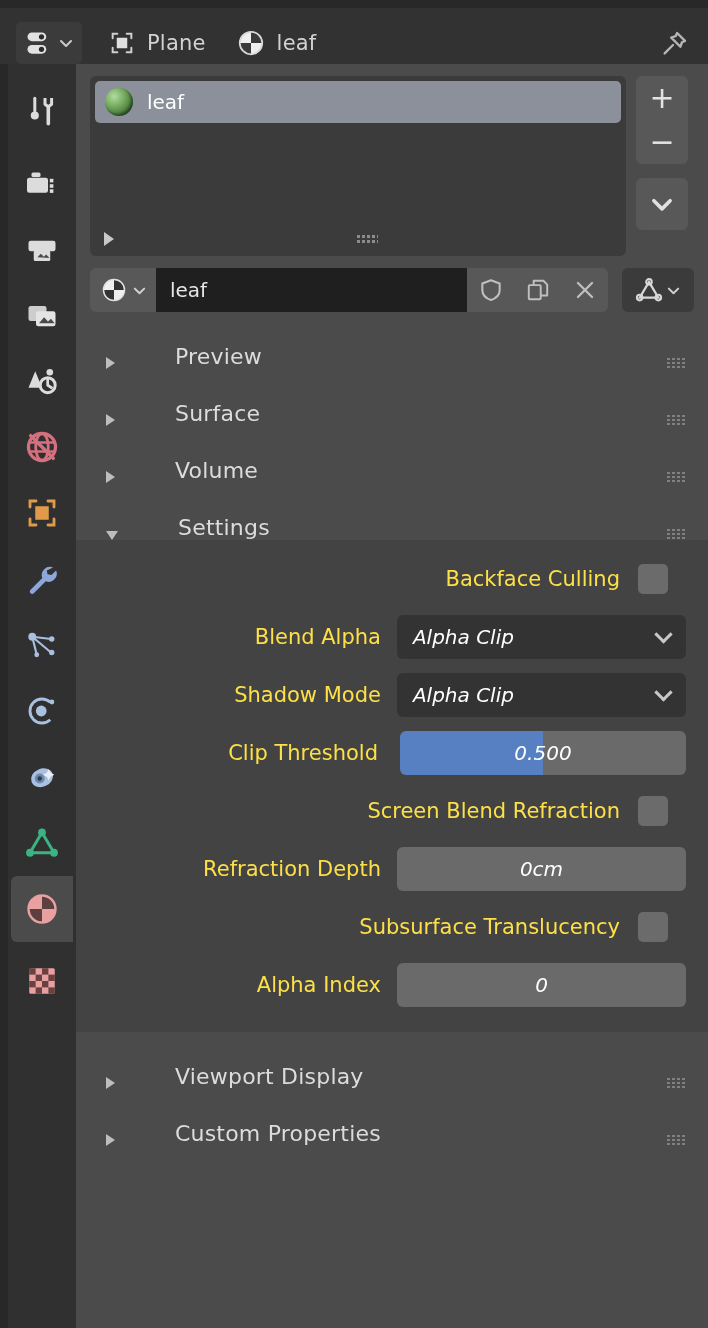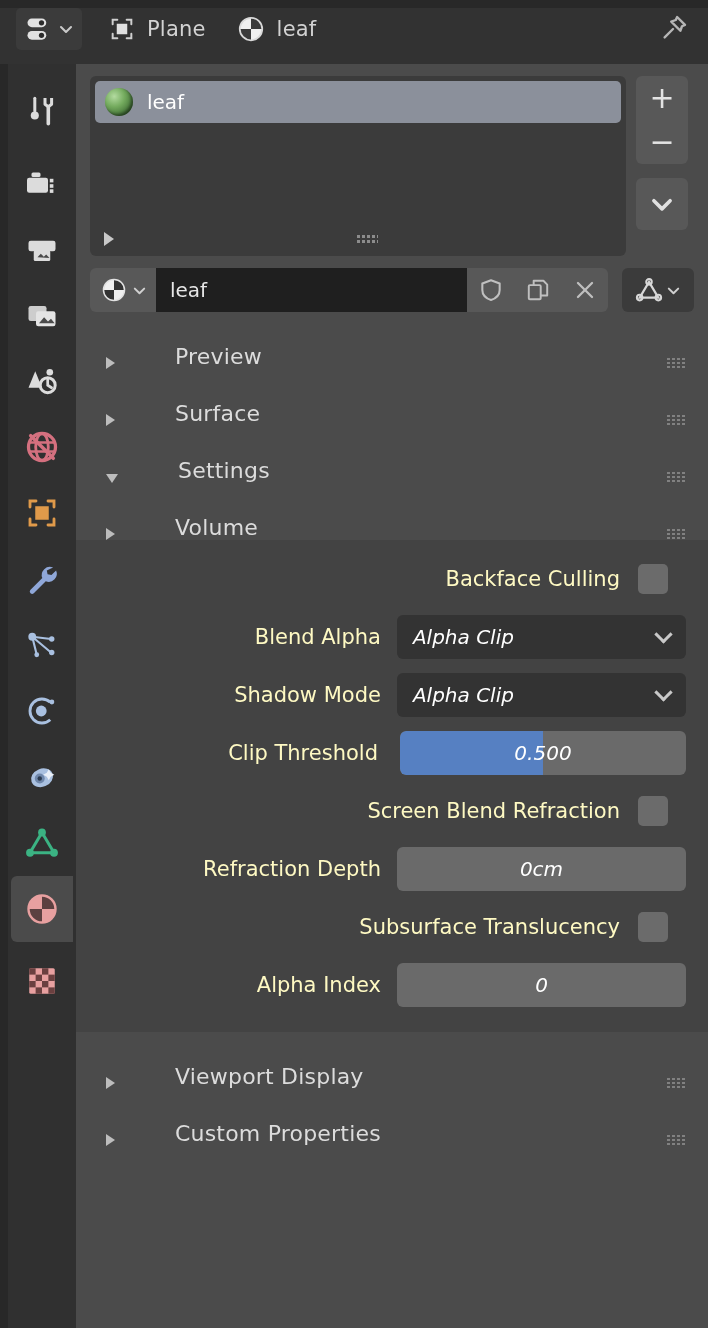--- a/index.html
+++ b/index.html
@@ -20,21 +20,21 @@
     background: #282828;
   }
 
   
   .topbar {
     position: absolute;
     left: 0; top: 8px;
     width: 708px; height: 56px;
     background: #323232;
     display: flex;
-    align-items: flex-start;
+    align-items: flex-end;
     padding-left: 16px;
     padding-right: 14px;
   }
   .editor-type-btn {
     width: 66px; height: 42px;
     background: #3b3b3b;
     border-radius: 5px;
     display: flex;
     align-items: center;
     justify-content: center;
@@ -250,21 +250,21 @@
   .settings-body {
     background: #434343;
     padding: 10px 22px 18px 14px;
   }
   .prop-row {
     display: flex;
     align-items: center;
     height: 58px;
   }
   .prop-label {
-    color: #fef9c3;
+    color: #fde047;
     font-size: 21px;
     text-align: right;
     padding-right: 16px;
   }
   .prop-label.half { width: 310px; }
   .prop-label.wide { flex: 1; }
   .field {
     width: 292px;
     height: 44px;
     border-radius: 6px;
@@ -631,28 +631,28 @@
       <span class="panel-grip"></span>
     </div>
 
     <div class="panel-header">
       <span class="tri closed"></span>
       <span class="panel-title">Surface</span>
       <span class="panel-grip"></span>
     </div>
 
     <div class="panel-header">
+      <span class="tri closed"></span>
+      <span class="panel-title">Volume</span>
+      <span class="panel-grip"></span>
+    </div>
+
+    <div class="panel-header">
       <span class="tri open"></span>
       <span class="panel-title">Settings</span>
-      <span class="panel-grip"></span>
-    </div>
-
-    <div class="panel-header">
-      <span class="tri closed"></span>
-      <span class="panel-title">Volume</span>
       <span class="panel-grip"></span>
     </div>
 
     <div class="settings-body">
 
       <div class="prop-row cb-row">
         <span class="prop-label wide">Backface Culling</span>
         <span class="checkbox"></span>
       </div>
 

